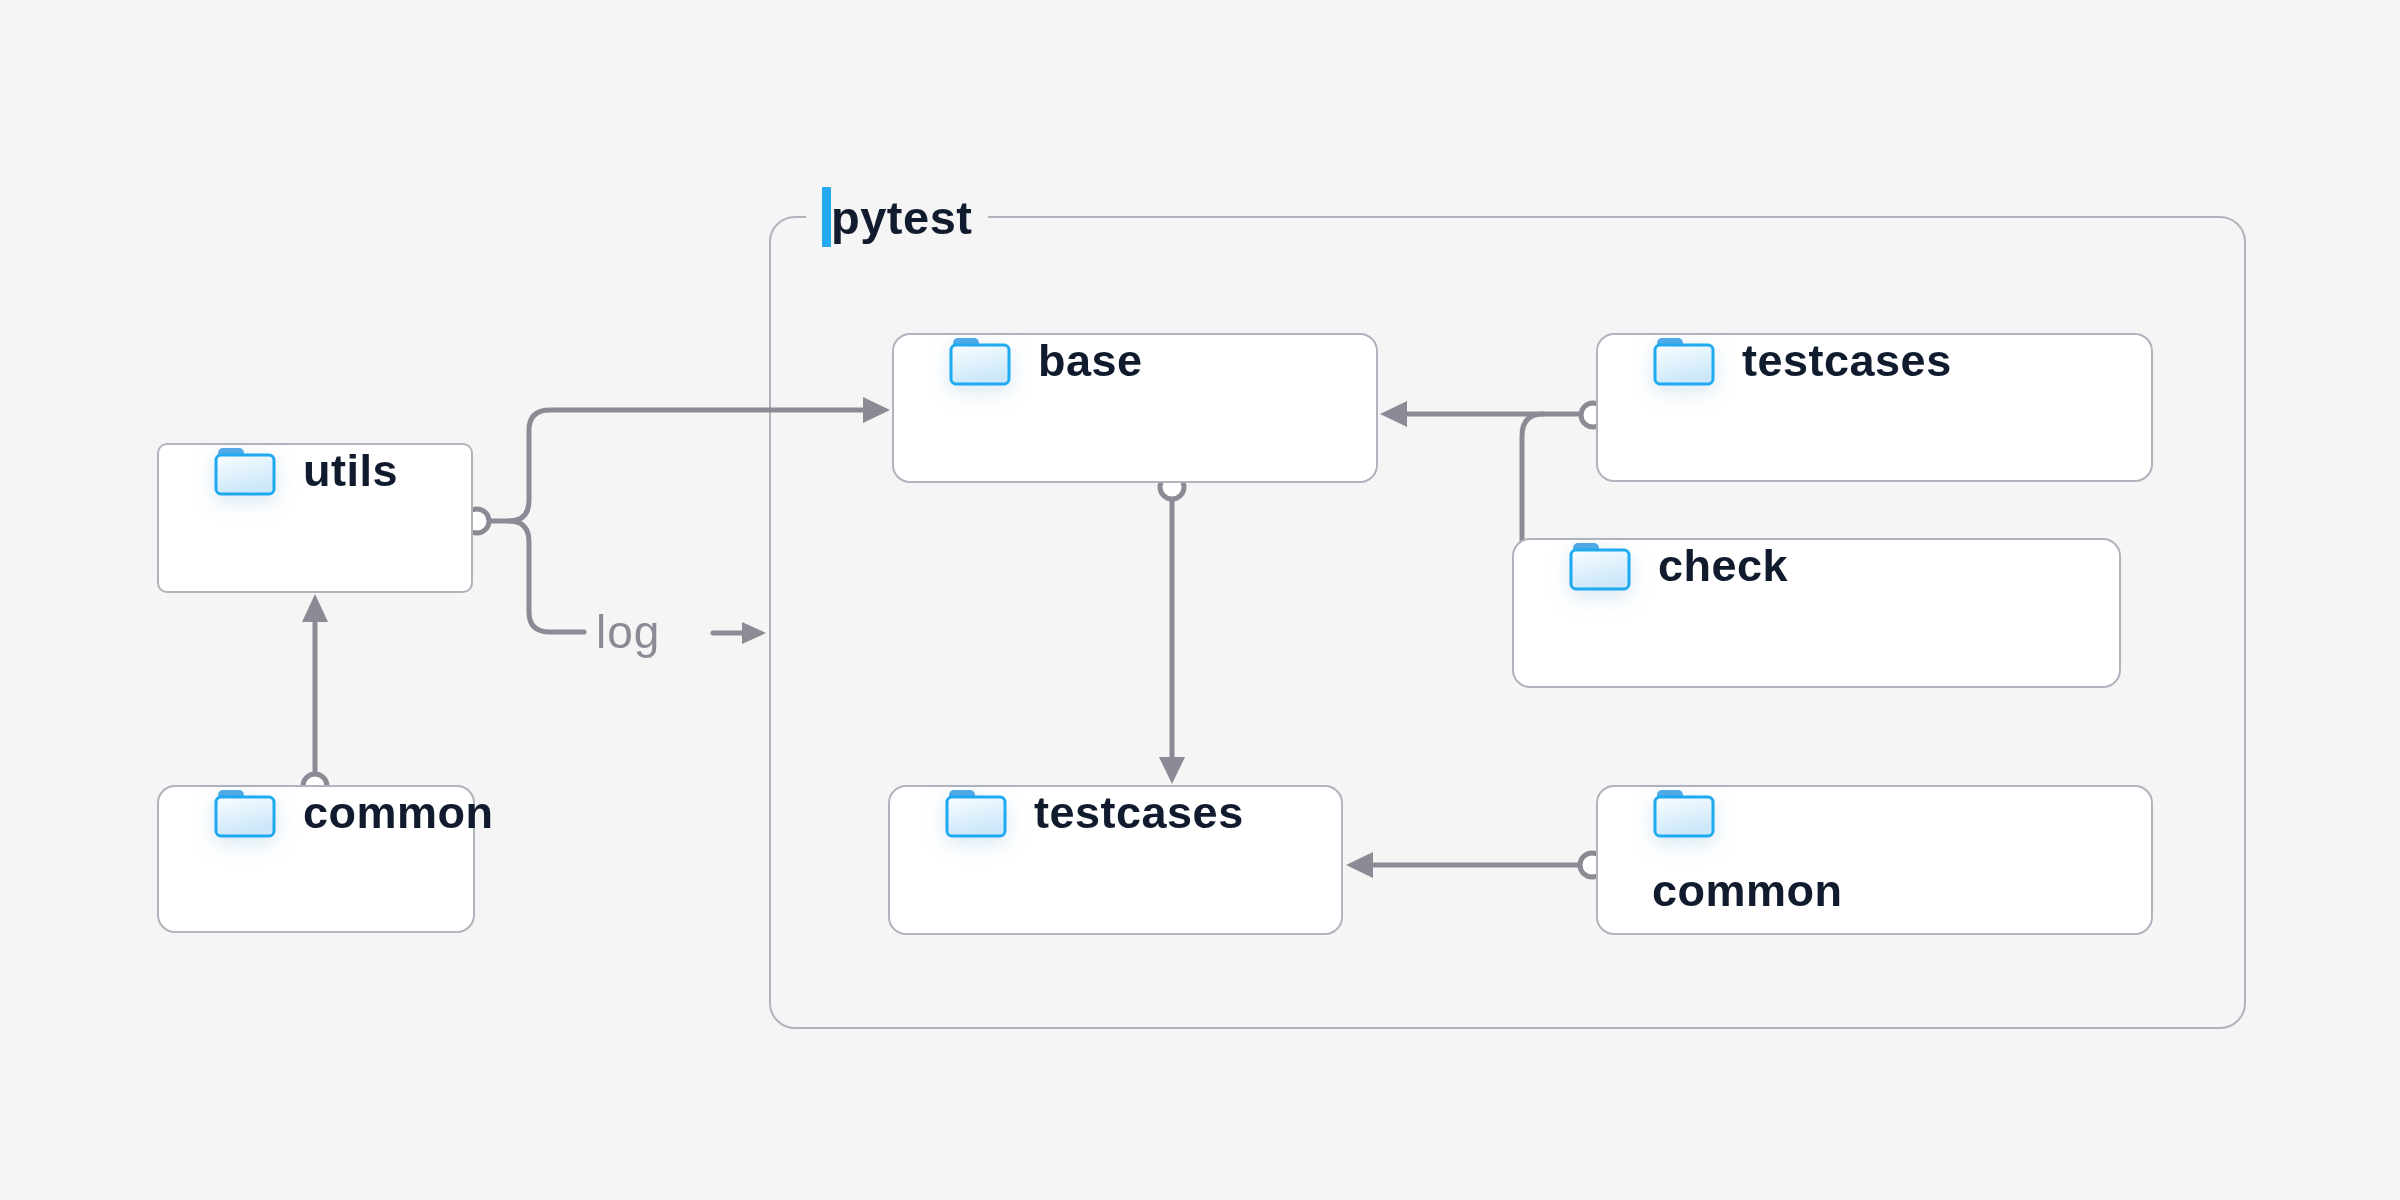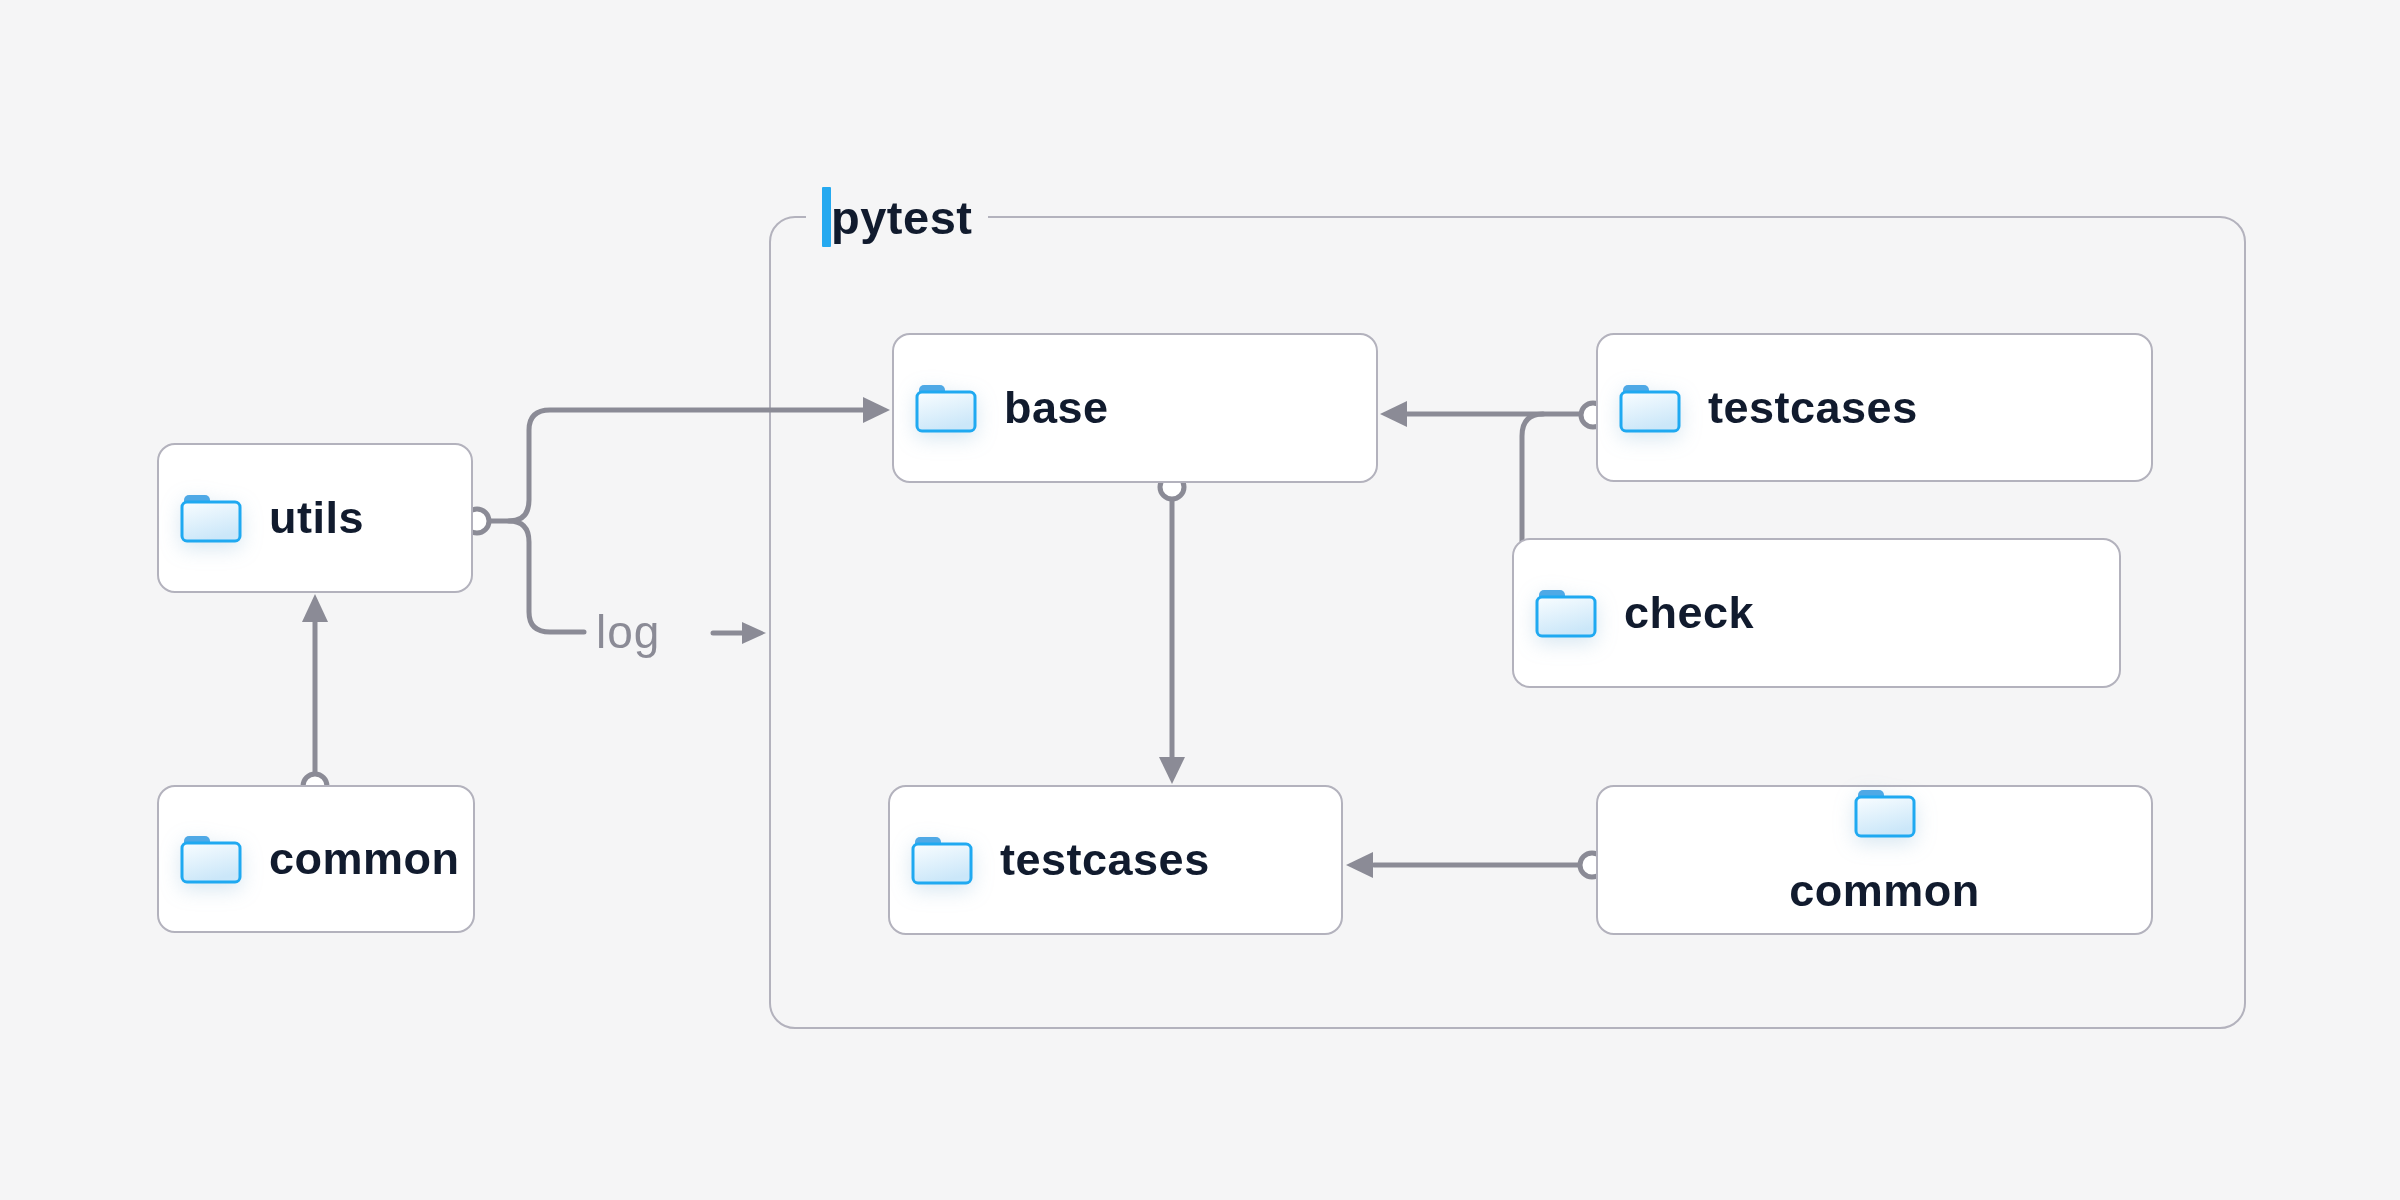--- a/index.html
+++ b/index.html
@@ -20,21 +20,21 @@
     position:absolute;border:2px solid var(--border);border-radius:26px;
     background:transparent;
   }
   .group-label{
     position:absolute;display:flex;align-items:center;
     background:var(--bg);padding:0 16px;transform:translateY(-50%);
   }
   .group-label .bar{width:9px;height:60px;background:var(--accent);border-radius:1px;}
   .group-label .txt{font-size:47px;font-weight:600;color:var(--text);letter-spacing:0.5px;}
   .node{
-    position:absolute;display:flex;align-items:center;gap:26px;padding-left:20px;
+    position:absolute;display:flex;align-items:flex-start;gap:26px;padding-left:54px;
     background:var(--node-bg);border:2px solid var(--border);border-radius:18px;
   }
   .node .label{font-size:45px;font-weight:600;color:var(--text);letter-spacing:0.5px;}
   .node .ficon{flex:0 0 auto;filter:drop-shadow(0 6px 10px rgba(100,160,200,0.25));}
   .edge-label{
     position:absolute;font-size:46px;font-weight:500;color:var(--line);
     transform:translateY(-52%);letter-spacing:1px;
   }
   .defs-holder{position:absolute;width:0;height:0;overflow:hidden;}
   .fgrad-top{stop-color:var(--folder-fill-top);}
@@ -99,21 +99,21 @@
 
     <g>
       <path class="edge" d="M1578,865 L1374,865"></path>
       <polygon class="edge-arrow" points="1346,865 1373,852 1373,878"></polygon>
       <circle class="edge-dot" cx="1592" cy="865" r="12"></circle>
     </g>
   </svg>
 
   <div class="edge-label" style="left:596px;top:633px;">log</div>
 
-  <div class="node" style="left:157px;top:443px;width:316px;height:150px;">
+  <div class="node" style="left:157px;top:443px;width:316px;height:150px;border-radius:10px;">
     <svg class="ficon" width="64" height="52" viewBox="0 0 64 52">
       <rect x="5" y="3" width="26" height="16" rx="5" style="fill:var(--folder-tab)"></rect>
       <rect x="3" y="10" width="58" height="39" rx="5" fill="url(#folder-grad)" style="stroke:var(--folder-stroke)" stroke-width="3"></rect>
     </svg>
     <span class="label">utils</span>
   </div>
 
   <div class="node" style="left:157px;top:785px;width:318px;height:148px;">
     <svg class="ficon" width="64" height="52" viewBox="0 0 64 52">
       <rect x="5" y="3" width="26" height="16" rx="5" style="fill:var(--folder-tab)"></rect>

